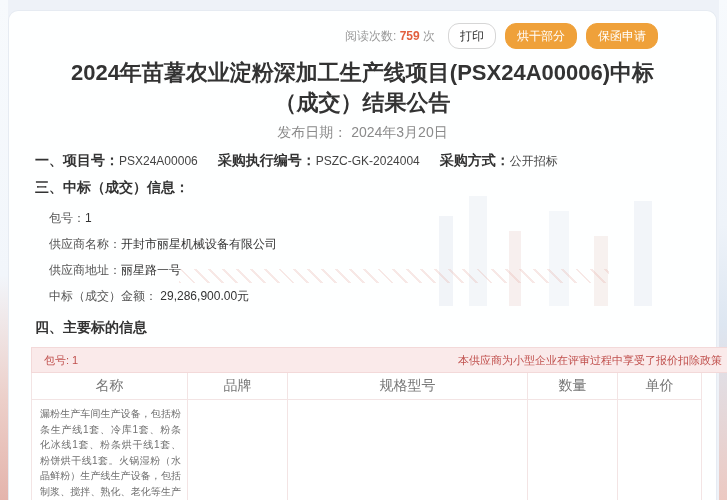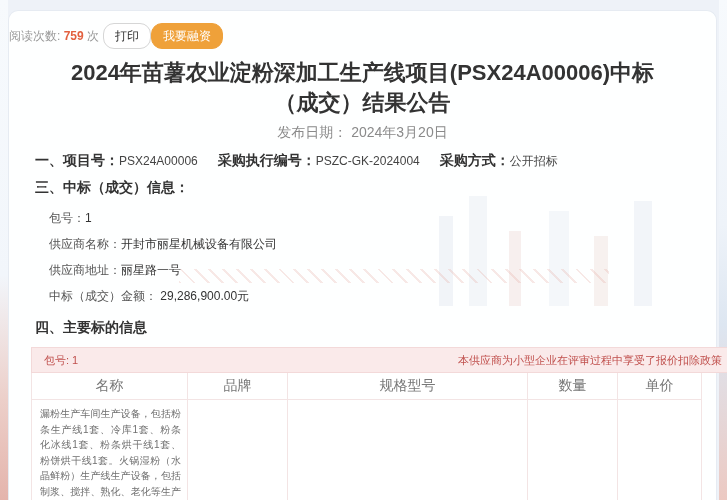--- a/index.html
+++ b/index.html
@@ -28,22 +28,22 @@
 
   .card{
     position:absolute;left:8px;top:10px;width:709px;height:520px;
     background:rgba(255,255,255,.94);
     border:1px solid #e6ebf2;border-bottom:none;
     border-radius:10px 10px 0 0;
     box-sizing:border-box;
   }
 
   
-  .toolbar{display:flex;align-items:center;
-    padding:12px 58px 0 0;}
+  .toolbar{display:flex;justify-content:flex-end;align-items:center;
+    padding:12px 58px 0 0;gap:9px;}
   .views{font-size:12px;color:#999;margin-right:4px;}
   .views .count{color:#e2603f;font-weight:bold;}
   .btn{font-size:12px;line-height:1;padding:6px 11px;border-radius:11px;
     cursor:pointer;border:1px solid transparent;box-sizing:border-box;
     font-family:inherit;}
   .btn-plain{background:#fff;border-color:#d6d6d6;color:#333;}
   .btn-orange{background:#efa13a;border-color:#efa13a;color:#fff;}
 
   .title{text-align:center;font-size:22px;font-weight:bold;color:#333;
     margin:9px 40px 0 40px;}
@@ -81,21 +81,22 @@
   <div class="bg-deco bg-buildings"></div>
   <div class="bg-deco bg-hatch"></div>
 
   <div class="toolbar">
     <span class="views">
       <span>阅读次数:</span>
       <span class="count">759</span>
       <span>次</span>
     </span>
     <button class="btn btn-plain">打印</button>
-    <button class="btn btn-orange">我要融资</button>
+    <button class="btn btn-orange">烘干部分</button>
+    <button class="btn btn-orange">保函申请</button>
   </div>
 
   <div class="title">2024年苗薯农业淀粉深加工生产线项目(PSX24A00006)中标（成交）结果公告</div>
   <div class="pubdate">
     <span>发布日期：</span>
     <span>2024年3月20日</span>
   </div>
 
   <div class="sec">
     <span>一、项目号：</span><span class="val">PSX24A00006</span><span class="gap"></span><span>采购执行编号：</span><span class="val">PSZC-GK-2024004</span><span class="gap"></span><span>采购方式：</span><span class="val">公开招标</span>

